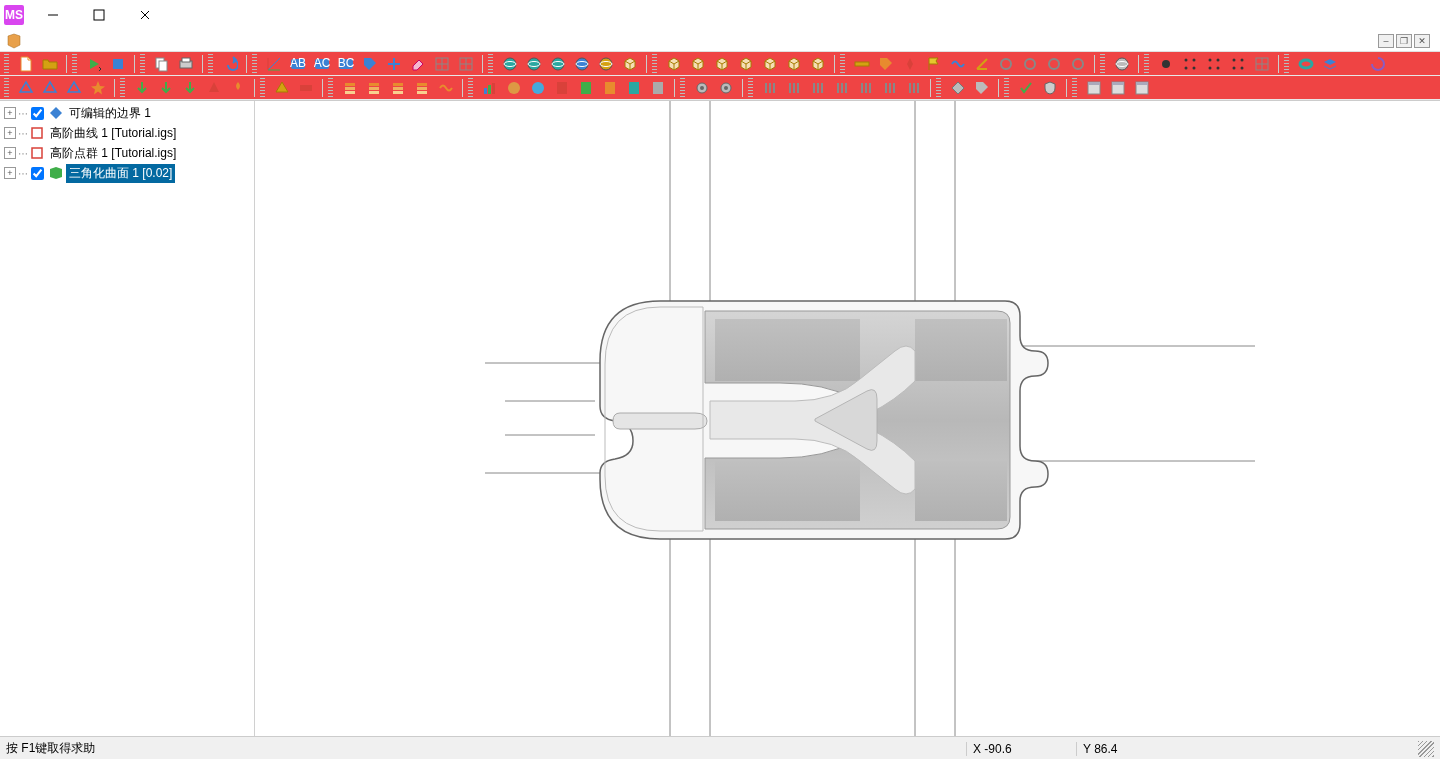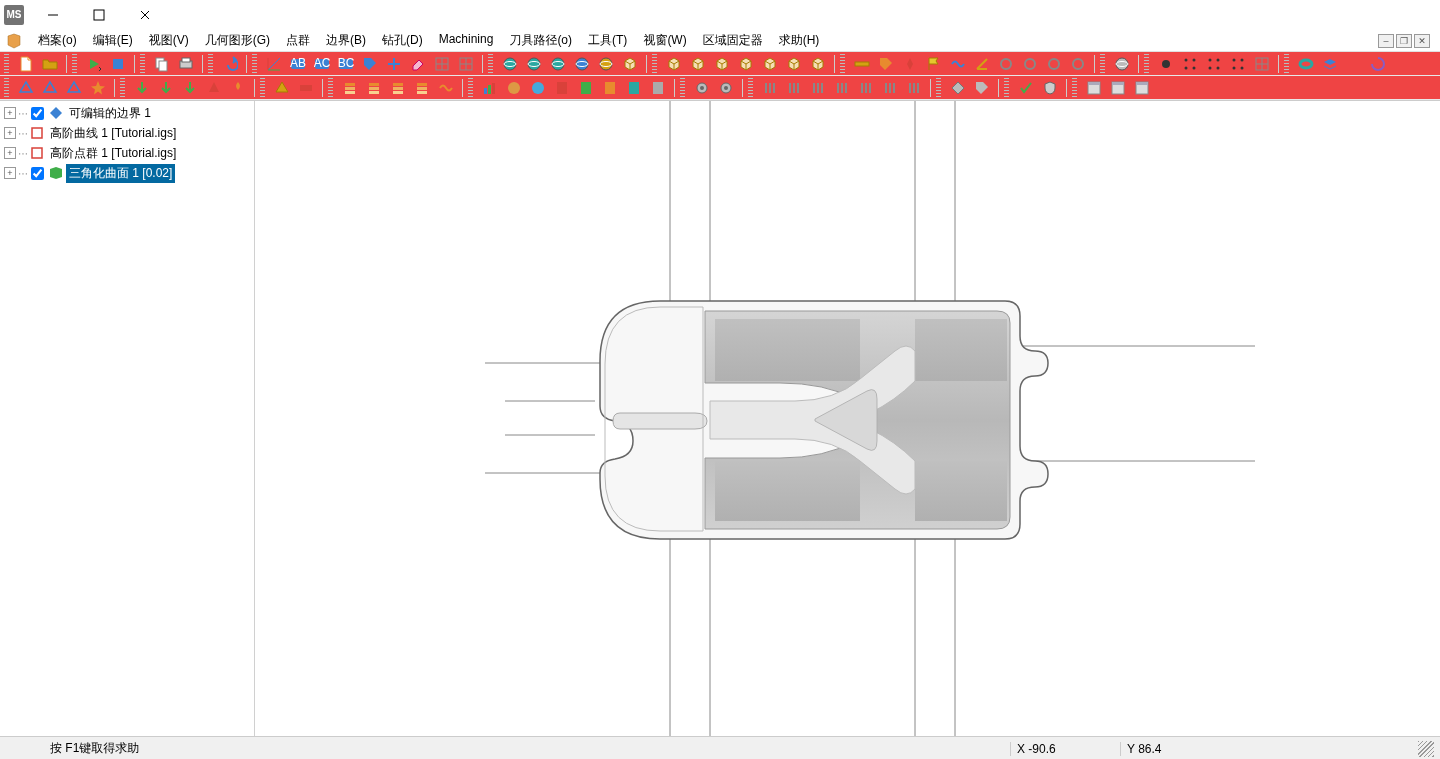--- a/index.html
+++ b/index.html
@@ -1,18 +1,18 @@
 <!DOCTYPE html>
 <html><head>
 <meta charset="utf-8">
 <style>
 * { box-sizing: border-box; margin: 0; padding: 0; font-family: "Microsoft YaHei", "Segoe UI", sans-serif; font-size: 12px; }
 html, body { width: 1440px; height: 759px; overflow: hidden; background: #fff; }
 .titlebar { height: 30px; background: #fff; display: flex; align-items: center; padding: 0 4px; border-bottom: 1px solid #fff; }
-.titlebar .app-icon { width: 20px; height: 20px; background: #737373; color: #fff; display: flex; align-items: center; justify-content: center; font-weight: bold; font-size: 10px; margin-right: 6px; border-radius: 2px; }
+.titlebar .app-icon { width: 20px; height: 20px; background: #d946ef; color: #fff; display: flex; align-items: center; justify-content: center; font-weight: bold; font-size: 12px; margin-right: 6px; border-radius: 2px; }
 .titlebar .title { flex: 1; font-size: 12px; color: #000; }
 .titlebar .win-controls { display: flex; gap: 0; }
 .titlebar .win-btn { width: 46px; height: 30px; display: flex; align-items: center; justify-content: center; color: #000; }
 .menubar { height: 22px; background: #fff; display: flex; align-items: center; padding: 0 6px; gap: 2px; border-bottom: 1px solid #e0e0e0; }
 .menubar .app-small-icon { width: 16px; height: 16px; margin-right: 6px; }
 .menubar .menu-item { padding: 2px 8px; color: #000; cursor: default; }
 .menubar .spacer { flex: 1; }
 .mdi-controls { display: flex; gap: 2px; margin-right: 4px; }
 .mdi-btn { width: 16px; height: 14px; border: 1px solid #999; background: #f0f0f0; display: flex; align-items: center; justify-content: center; font-size: 9px; color: #555; }
 .toolbars { background: #ef4444; border-bottom: 1px solid #ccc; }
@@ -25,21 +25,21 @@
 .tree-item { display: flex; align-items: center; height: 20px; padding-left: 4px; gap: 2px; white-space: nowrap; }
 .tree-item .expander { width: 12px; height: 12px; border: 1px solid #999; display: flex; align-items: center; justify-content: center; font-size: 9px; color: #555; line-height: 1; }
 .tree-item .dots { color: #888; font-size: 10px; letter-spacing: -1px; }
 .tree-item input[type=checkbox] { width: 13px; height: 13px; margin: 0 2px; }
 .tree-item .node-icon { width: 16px; height: 16px; display: flex; align-items: center; justify-content: center; }
 .tree-item .label { padding: 1px 3px; }
 .tree-item .label.selected { background: #0369a1; color: #fff; }
 .viewport { flex: 1; background: #fff; position: relative; overflow: hidden; }
 .viewport svg { width: 100%; height: 100%; }
 .statusbar { height: 24px; background: #f0f0f0; border-top: 1px solid #ccc; display: flex; align-items: center; padding: 0 6px; font-size: 12px; color: #000; }
-.statusbar .help { flex: 0 0 960px; margin-left: 44px; }
+.statusbar .help { flex: 0 0 960px; }
 .statusbar .coord { width: 110px; border-left: 1px solid #ccc; padding-left: 6px; }
 .statusbar .grip { margin-left: auto; width: 16px; height: 16px; background: repeating-linear-gradient(135deg, #999 0 1px, transparent 1px 3px); }
 .ico { width: 16px; height: 16px; }
 </style>
 </head>
 <body>
 
 <div class="titlebar">
   <div class="app-icon">MS</div>
   <div class="win-controls">
@@ -59,35 +59,20 @@
           <line x1="12" y1="4" x2="4" y2="12" stroke="#000"></line>
         </svg>
     </div>
   </div>
 </div>
 
 <div class="menubar">
   <svg class="app-small-icon" viewBox="0 0 16 16">
     <path d="M2 3 L8 1 L14 3 L14 12 L8 15 L2 12 Z" fill="#e8a04a" stroke="#a66b1e" stroke-width="0.5"></path>
   </svg>
-  <div id="menu-items" style="display: flex;">
-      <div class="menu-item">档案(o)</div>
-      <div class="menu-item">编辑(E)</div>
-      <div class="menu-item">视图(V)</div>
-      <div class="menu-item">几何图形(G)</div>
-      <div class="menu-item">点群</div>
-      <div class="menu-item">边界(B)</div>
-      <div class="menu-item">钻孔(D)</div>
-      <div class="menu-item">Machining</div>
-      <div class="menu-item">刀具路径(o)</div>
-      <div class="menu-item">工具(T)</div>
-      <div class="menu-item">视窗(W)</div>
-      <div class="menu-item">区域固定器</div>
-      <div class="menu-item">求助(H)</div>
-    </div>
   <div class="spacer"></div>
   <div class="mdi-controls">
     <div class="mdi-btn">‒</div>
     <div class="mdi-btn">❐</div>
     <div class="mdi-btn">✕</div>
   </div>
 </div>
 
 <div class="toolbars">
   <div class="toolbar-row" id="tb-row-1">

